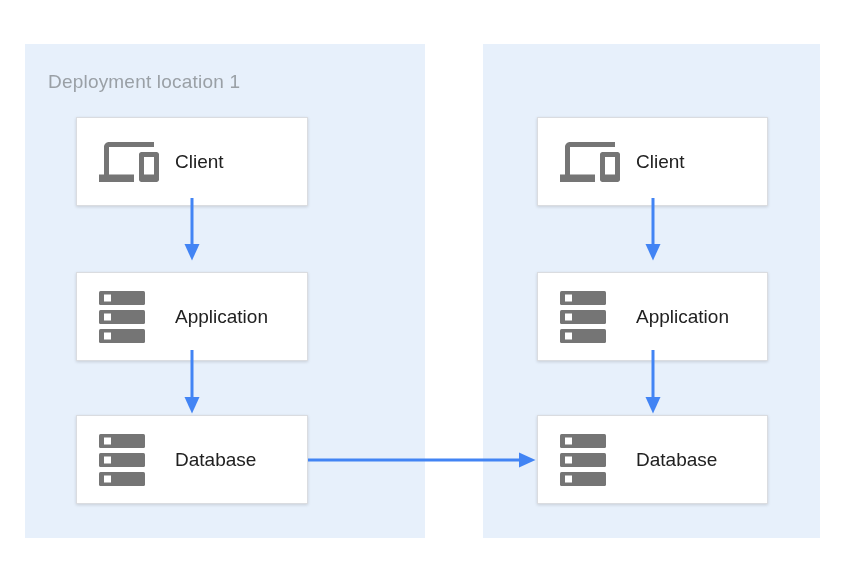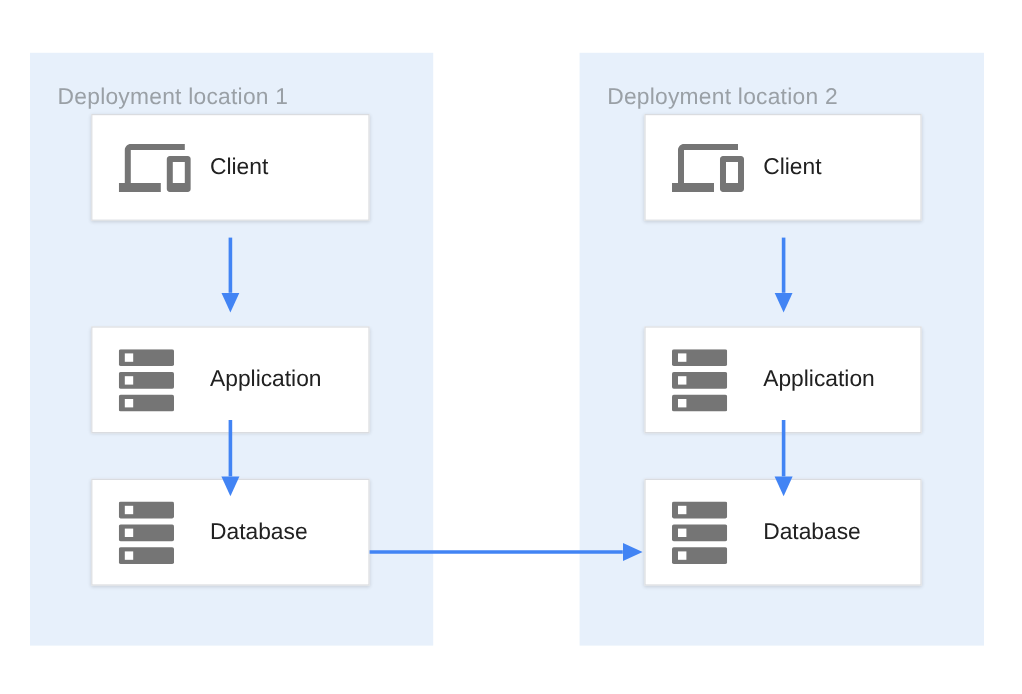--- a/index.html
+++ b/index.html
@@ -19,21 +19,21 @@
     width:852px;height:578px;
     background:#ffffff;
     overflow:hidden;
   }
   .zone{
     position:absolute;
     top:44px;
     height:494px;
     background:var(--zone-background);
   }
-  .zone.zone-1{left:25px;width:336px;}
+  .zone.zone-1{left:25px;width:400px;}
   .zone.zone-2{left:483px;width:337px;}
   .zone-title{
     position:absolute;
     left:23px;top:27px;
     font-size:19px;
     color:var(--title-gray);
     letter-spacing:.2px;
     white-space:nowrap;
   }
   .node{
@@ -41,23 +41,23 @@
     left:51px;
     width:232px;height:89px;
     background:var(--node-background);
     border:1px solid var(--node-border);
     box-shadow:0 1px 3px rgba(0,0,0,.14);
     display:flex;
     align-items:center;
     padding-left:22px;
   }
   .zone-2 .node{left:54px;width:231px;}
-  .node.pos-1{top:51px;}
+  .node.pos-1{top:73px;}
   .node.pos-2{top:228px;}
-  .node.pos-3{top:355px;}
+  .node.pos-3{top:371px;}
   .icon-wrap{
     width:60px;
     display:flex;
     align-items:center;
     justify-content:flex-start;
     color:var(--icon-gray);
   }
   .icon-wrap svg{fill:currentColor;display:block;}
   .node-label{
     margin-left:16px;
@@ -114,21 +114,20 @@
           <rect x="5" y="22.5" width="7" height="7" fill="#fff"></rect>
           <rect x="0" y="38" width="46" height="14" rx="1.5"></rect>
           <rect x="5" y="41.5" width="7" height="7" fill="#fff"></rect>
         </svg>
       </span>
       <span class="node-label">Database</span>
     </div>
   </div>
 
   <div class="zone zone-2">
-    <div class="zone-title">Deployment location 2</div>
 
     <div class="node pos-1">
       <span class="icon-wrap">
         <svg width="60" height="50" viewBox="0 2 24 20" preserveAspectRatio="xMidYMid meet">
           <path d="M4 6h18V4H4c-1.1 0-2 .9-2 2v11H0v3h14v-3H4V6zm19 2h-6c-.55 0-1 .45-1 1v10c0 .55.45 1 1 1h6c.55 0 1-.45 1-1V9c0-.55-.45-1-1-1zm-1 9h-4v-7h4v7z"></path>
         </svg>
       </span>
       <span class="node-label">Client</span>
     </div>
 

